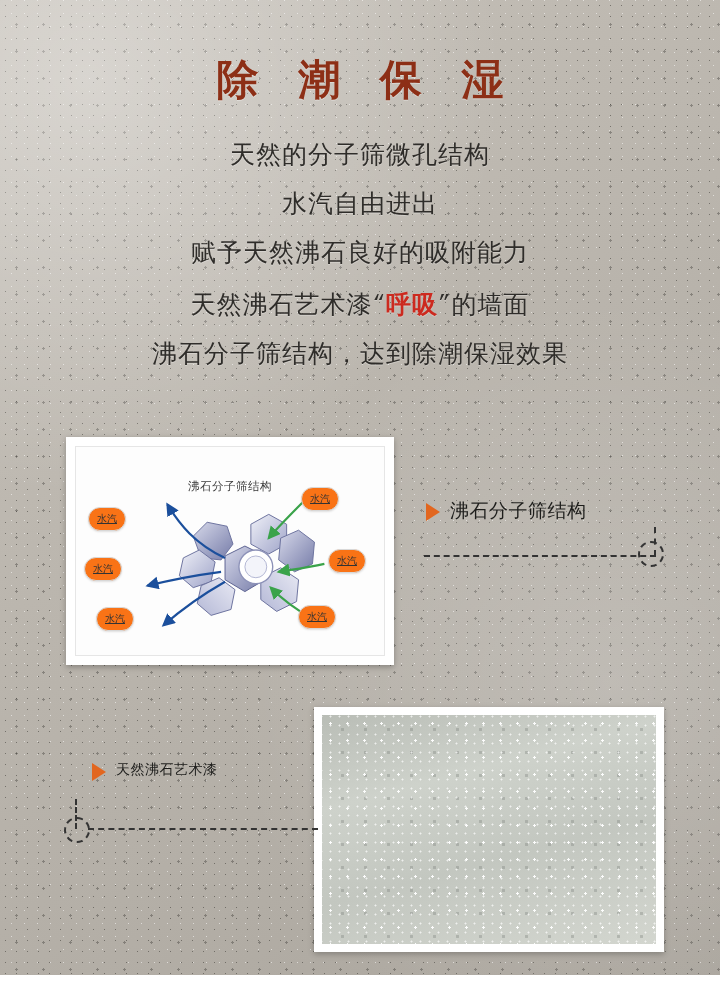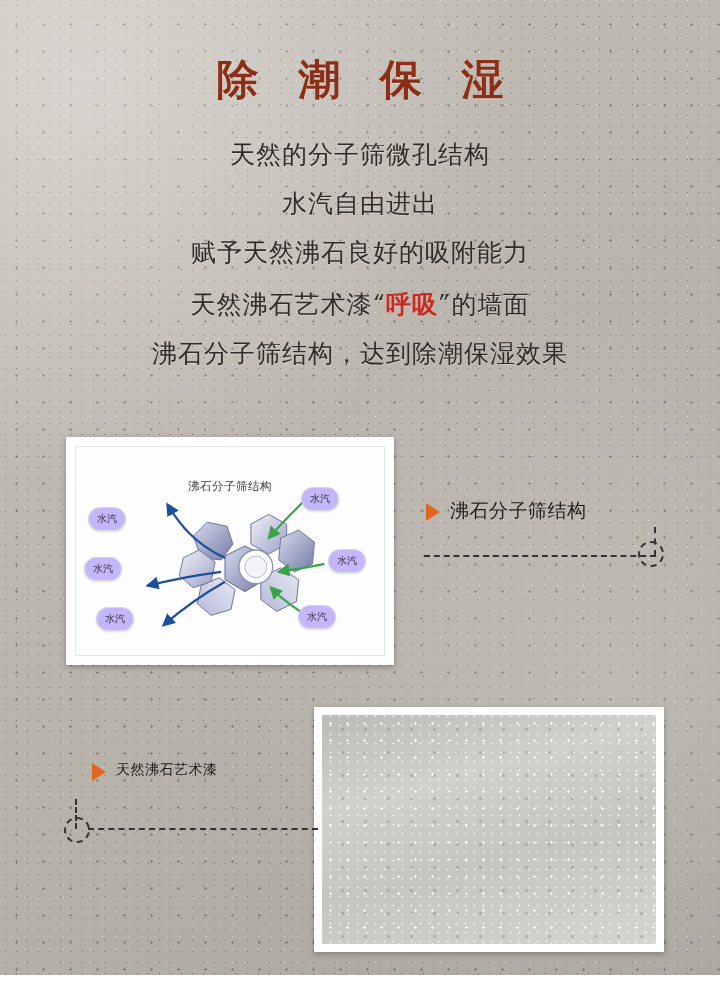--- a/index.html
+++ b/index.html
@@ -108,28 +108,29 @@
     left: 0;
     top: 32px;
     width: 100%;
     text-align: center;
     font-size: 11.5px;
     color: #3b3b3b;
     letter-spacing: 0.5px;
   }
   .bubble {
     position: absolute;
-    background: #c4b5fd;
+    background: #f97316;
     border: 1px solid #d8d8d8;
     border-radius: 16px;
     font-size: 10px;
     color: #333;
     padding: 4px 8px;
     box-shadow: 0 1px 2px rgba(0,0,0,0.12);
     white-space: nowrap;
+    text-decoration: underline;
   }
   .b1 { left: 12px;  top: 60px; }
   .b2 { left: 8px;   top: 110px; }
   .b3 { left: 20px;  top: 160px; }
   .b4 { left: 225px; top: 40px; }
   .b5 { left: 252px; top: 102px; }
   .b6 { left: 222px; top: 158px; }
 
   .diagram-svg {
     position: absolute;

